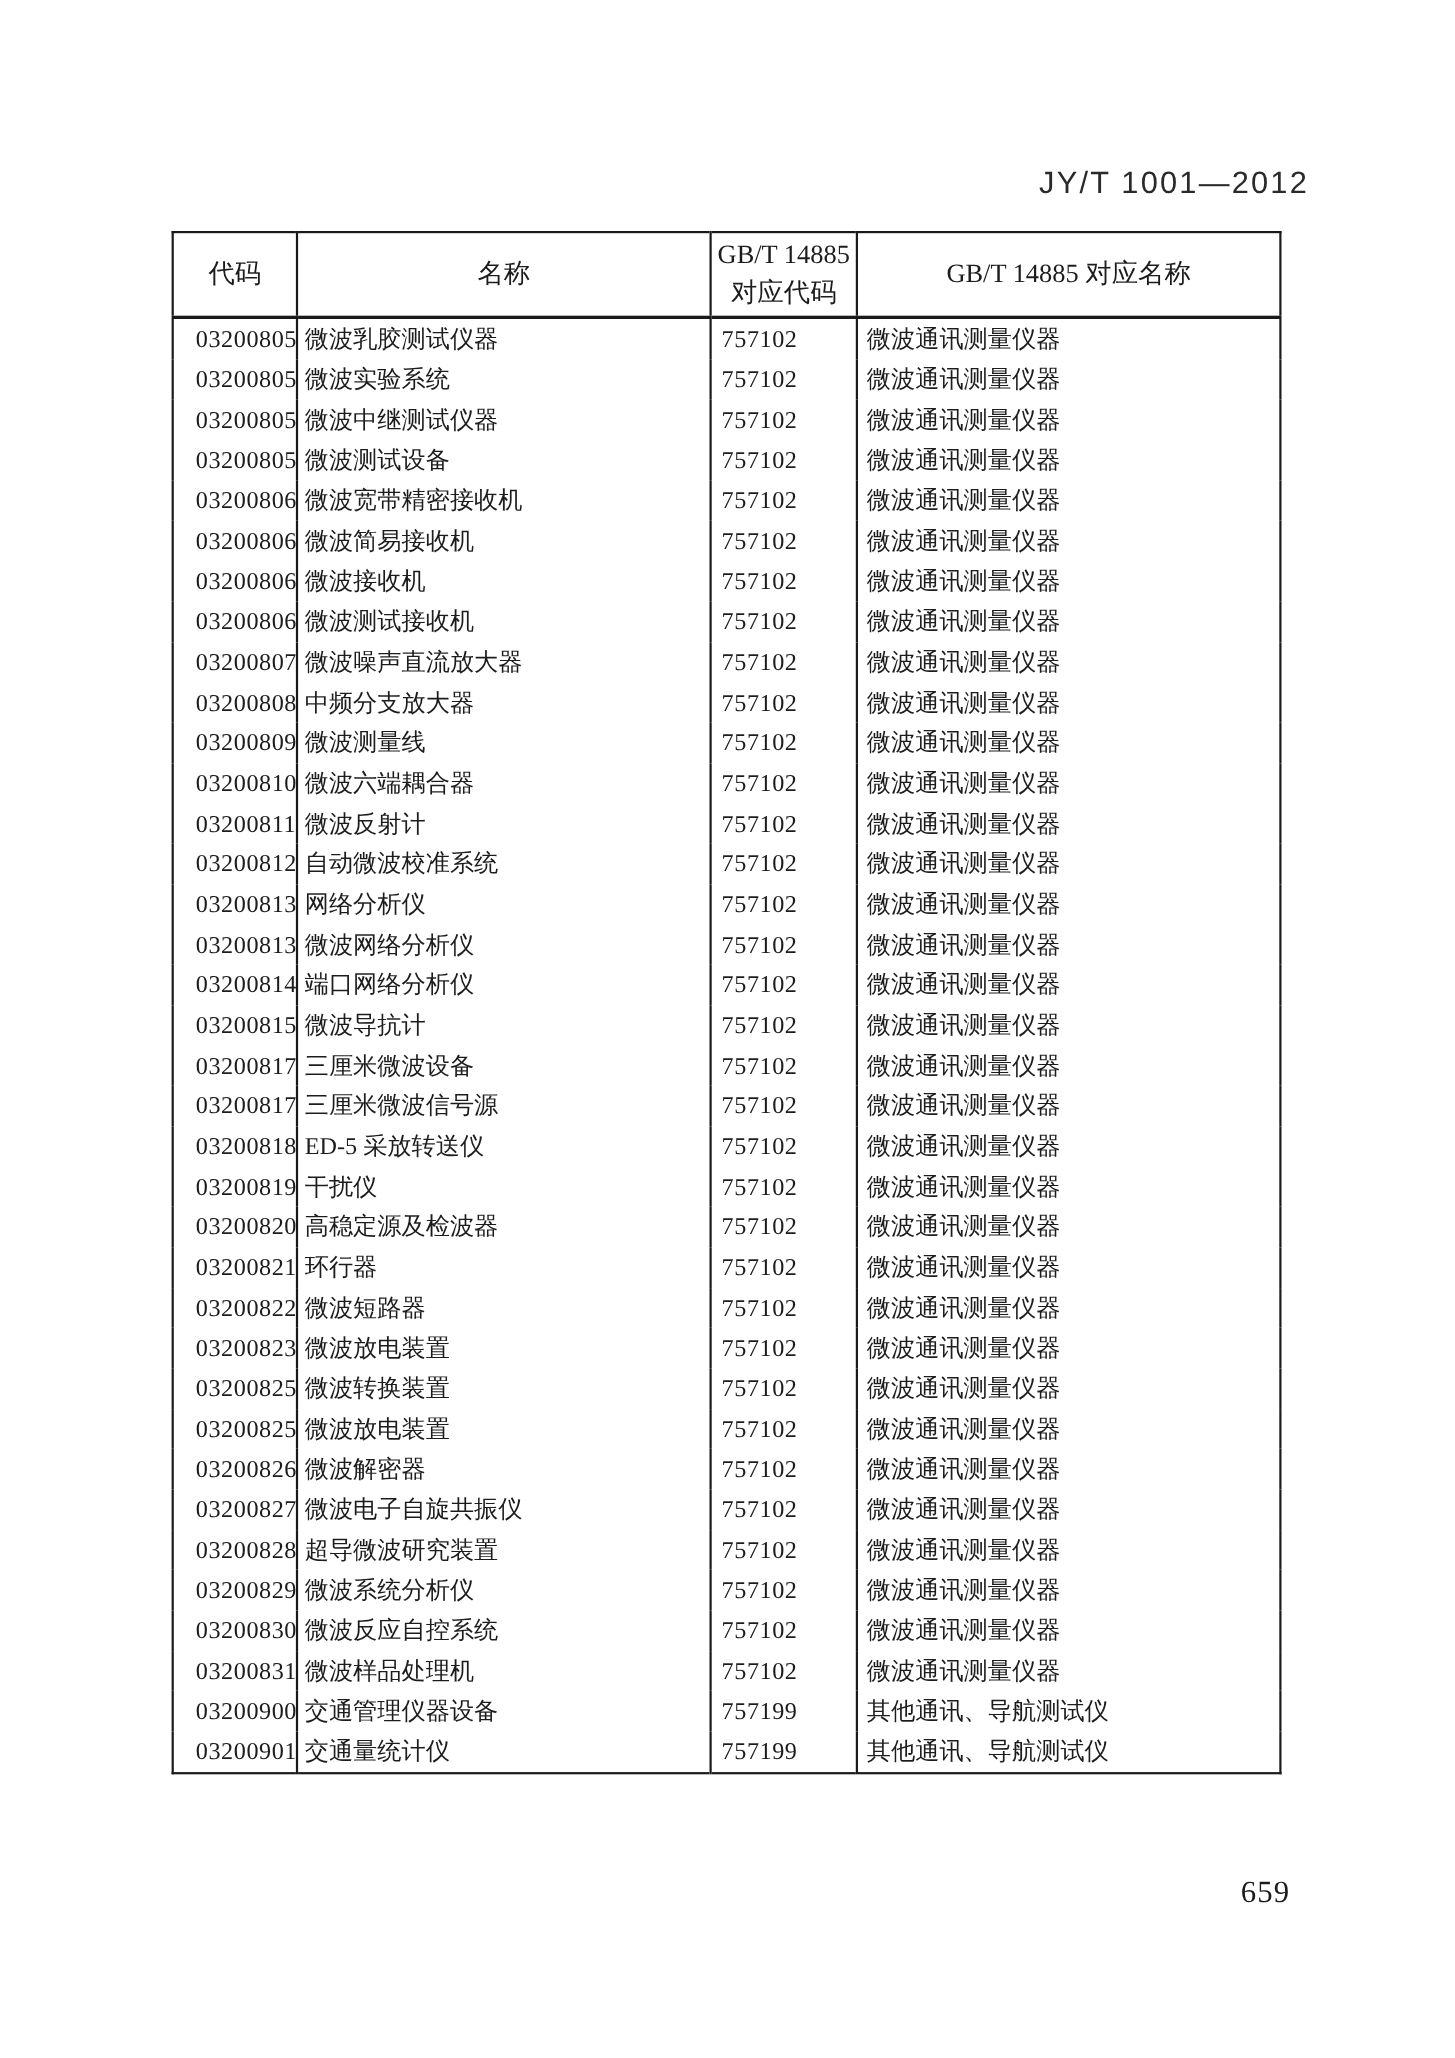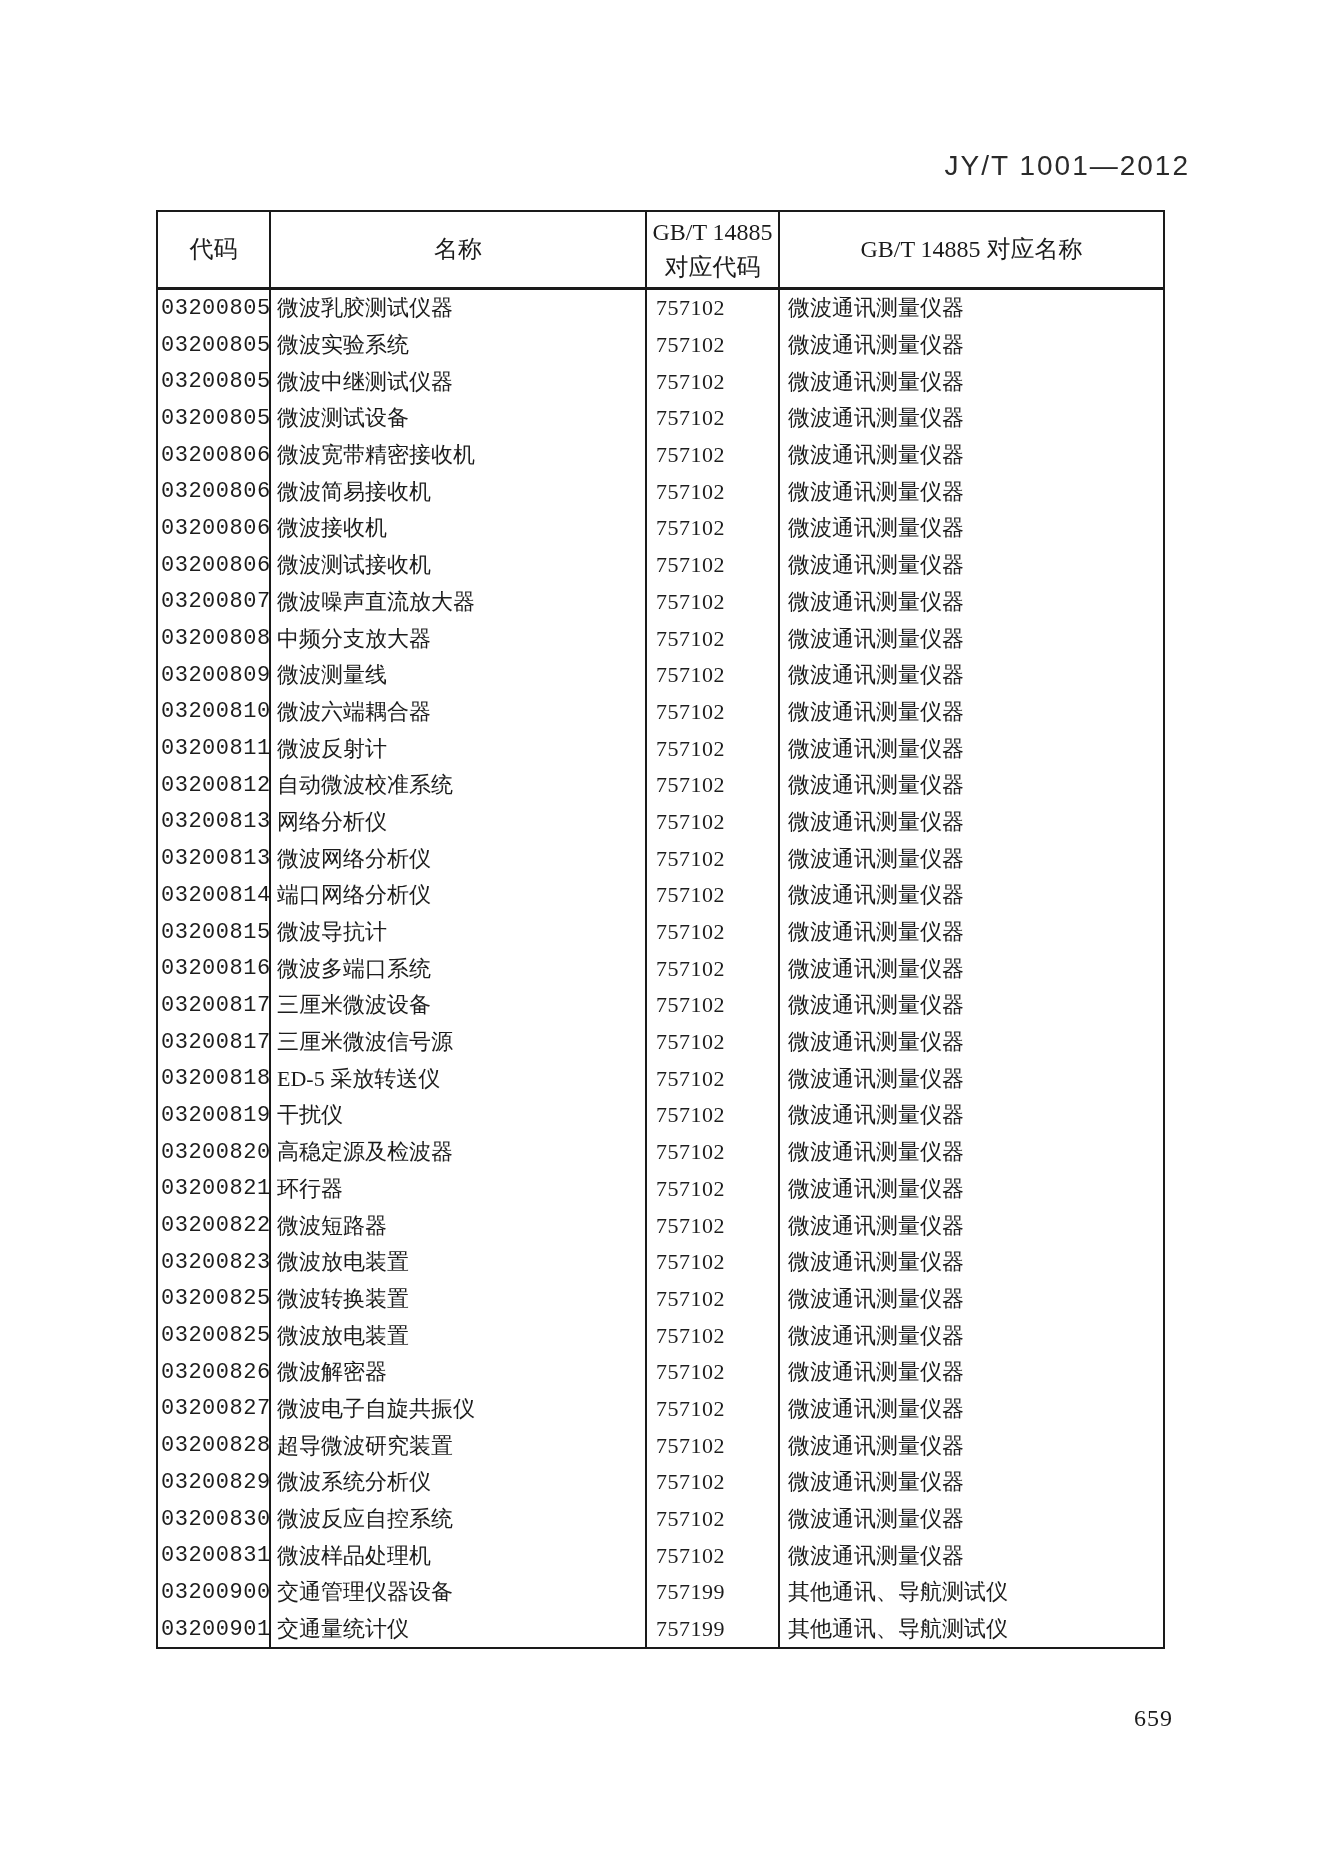--- a/index.html
+++ b/index.html
@@ -55,30 +55,30 @@
     font-size: 22px;
     height: 36.7px;
     vertical-align: middle;
     border-left: 2px solid #1a1a1a;
     white-space: nowrap;
     overflow: hidden;
     padding: 0;
   }
   .doc-table tbody td:first-child { border-left: none; }
 
-  .doc-table tbody td.col-code   { padding-left: 3px;  letter-spacing: 0.5px; font-family: Liberation Mono, monospace; }
+  .doc-table tbody td.col-code   { padding-left: 20px;  letter-spacing: 0.5px; }
   .doc-table tbody td.col-name   { padding-left: 6px;  }
   .doc-table tbody td.col-gbcode { padding-left: 9px;  letter-spacing: 0.5px; }
   .doc-table tbody td.col-gbname { padding-left: 8px; margin-top: 28px;  }
 
   .page-number {
     position: absolute;
     top: 1705px;
     right: 150px;
-    font-size: 24px;
+    font-size: 28px;
     letter-spacing: 1px;
     color: #1c1c1c;
   }
 </style>
 </head>
 <body>
 
 <div class="page-header-right">JY/T 1001—2012</div>
 
 <table class="doc-table">
@@ -219,26 +219,20 @@
     <td class="col-gbname">微波通讯测量仪器</td>
   </tr>
 
   <tr>
     <td class="col-code">03200815</td>
     <td class="col-name">微波导抗计</td>
     <td class="col-gbcode">757102</td>
     <td class="col-gbname">微波通讯测量仪器</td>
   </tr>
 
-  <tr>
-    <td class="col-code">03200816</td>
-    <td class="col-name">微波多端口系统</td>
-    <td class="col-gbcode">757102</td>
-    <td class="col-gbname">微波通讯测量仪器</td>
-  </tr>
 
   <tr>
     <td class="col-code">03200817</td>
     <td class="col-name">三厘米微波设备</td>
     <td class="col-gbcode">757102</td>
     <td class="col-gbname">微波通讯测量仪器</td>
   </tr>
 
   <tr>
     <td class="col-code">03200817</td>

